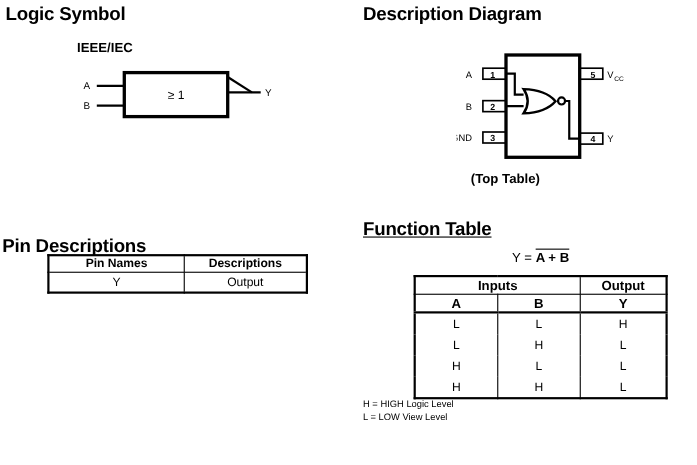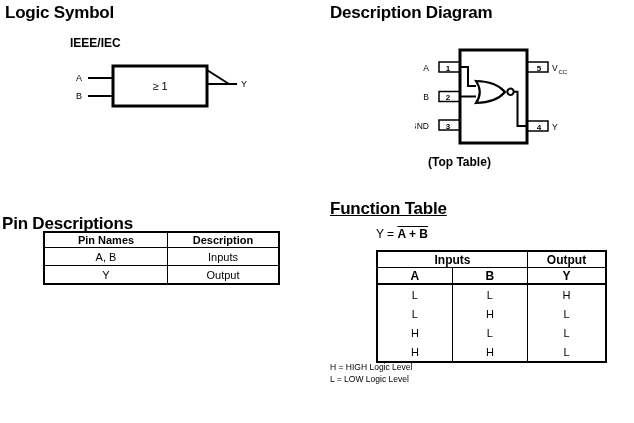--- a/index.html
+++ b/index.html
@@ -67,21 +67,21 @@
     border-bottom: 2px solid #000;
     height: 15px;
   }
   table.func-table tr.data td {
     border-left: 1px solid #000;
     border-right: 1px solid #000;
     border-top: none;
     border-bottom: none;
     height: 19px;
   }
-  .formula { font-size: 12px; white-space: nowrap; }
+  .formula { font-size: 12px; text-align: center; white-space: nowrap; }
   .formula .over { font-weight: bold; text-decoration: overline; }
   .footnote { font-size: 8.5px; line-height: 12px; white-space: nowrap; }
 </style>
 </head>
 <body>
 
 <div class="abs section-title" style="left:5px; top:3px;">Logic Symbol</div>
 
 <div class="abs sub-label" style="left:70px; top:36px; width:180px;">IEEE/IEC</div>
 
@@ -136,25 +136,21 @@
 </svg>
 
 <div class="abs sub-label" style="left:428px; top:155px; width:130px;">(Top Table)</div>
 
 <div class="abs section-title" style="left:2px; top:214px;">Pin Descriptions</div>
 
 <table class="abs pin-table" style="left:43px; top:231px; width:237px;">
   <tbody>
       <tr class="hdr">
     <td style="width:118px;">Pin Names</td>
-    <td>Description</td>
-  </tr>
-  <tr>
-    <td>A, B</td>
-    <td>Inputs</td>
+    <td>Descriptions</td>
   </tr>
   <tr>
     <td>Y</td>
     <td>Output</td>
   </tr>
 </tbody>
   </table>
 
 <div class="abs section-title" style="left:330px; top:199px;text-decoration:underline;">Function Table</div>
 
@@ -190,13 +186,13 @@
   </tr>
   <tr class="data">
     <td>H</td>
     <td>H</td>
     <td>L</td>
   </tr>
 </tbody>
   </table>
 
 <div class="abs footnote" style="left:330px; top:361px;">H = HIGH Logic Level</div>
-<div class="abs footnote" style="left:330px; top:373px;">L = LOW Logic Level</div>
+<div class="abs footnote" style="left:330px; top:373px;">L = LOW View Level</div>
 
 </body></html>

